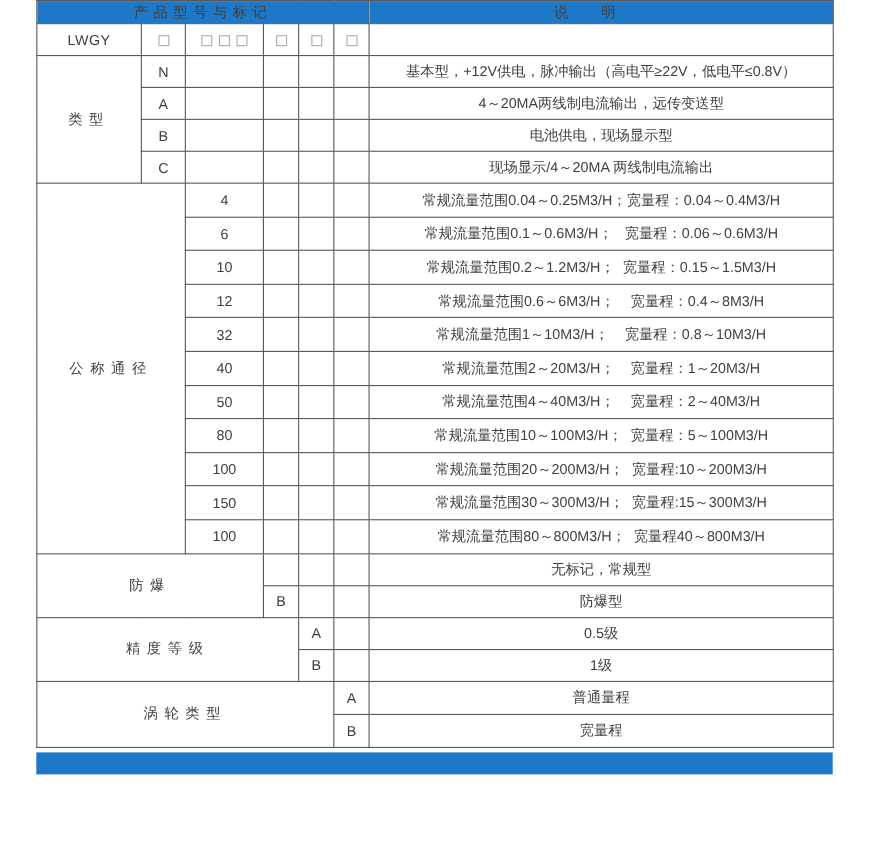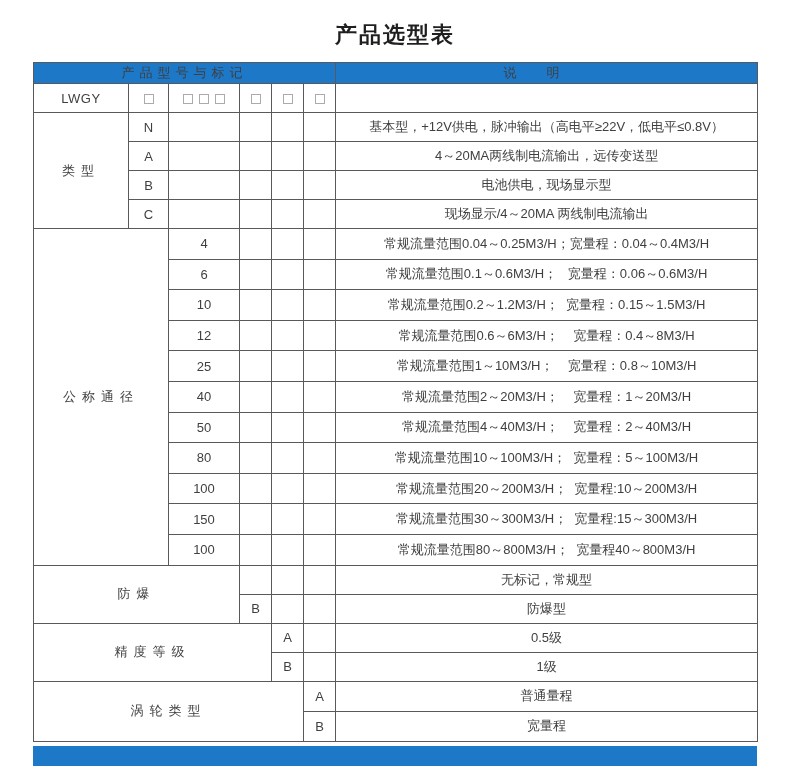--- a/index.html
+++ b/index.html
@@ -74,21 +74,20 @@
     height: 20px;
     margin: 4px 0 0 33px;
     background: #1E78C8;
   }
 </style>
 </head>
 <body>
 
 <div class="page">
 
-  <div class="title">产品选型表</div>
 
   <table class="sel">
     <colgroup>
       <col style="width:95px">
         <col style="width:40px">
         <col style="width:71px">
       <col style="width:32px">
         <col style="width:32px">
         <col style="width:32px">
       <col style="width:422px">
@@ -167,21 +166,21 @@
       <td class="desc">常规流量范围0.2～1.2M3/H；  宽量程：0.15～1.5M3/H</td>
     </tr>
     <tr class="h31">
       <td class="code">12</td>
       <td></td>
           <td></td>
           <td></td>
       <td class="desc">常规流量范围0.6～6M3/H；    宽量程：0.4～8M3/H</td>
     </tr>
     <tr class="h31">
-      <td class="code">25</td>
+      <td class="code">32</td>
       <td></td>
           <td></td>
           <td></td>
       <td class="desc">常规流量范围1～10M3/H；    宽量程：0.8～10M3/H</td>
     </tr>
     <tr class="h31">
       <td class="code">40</td>
       <td></td>
           <td></td>
           <td></td>

